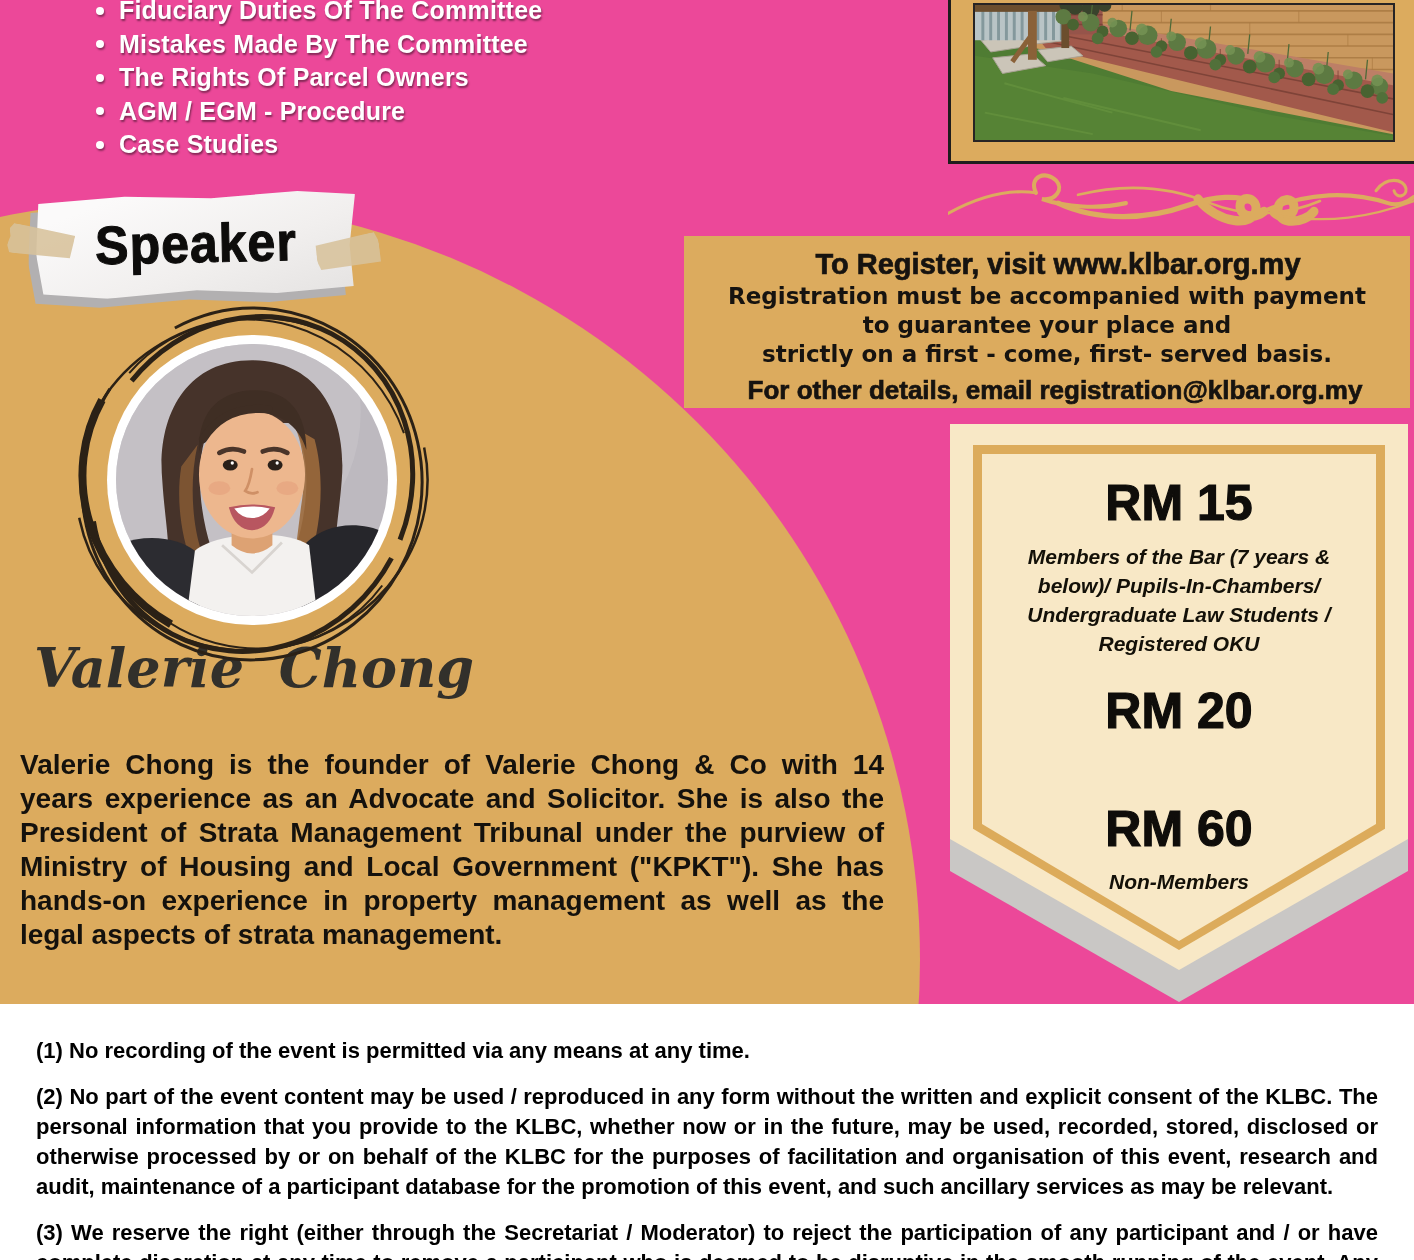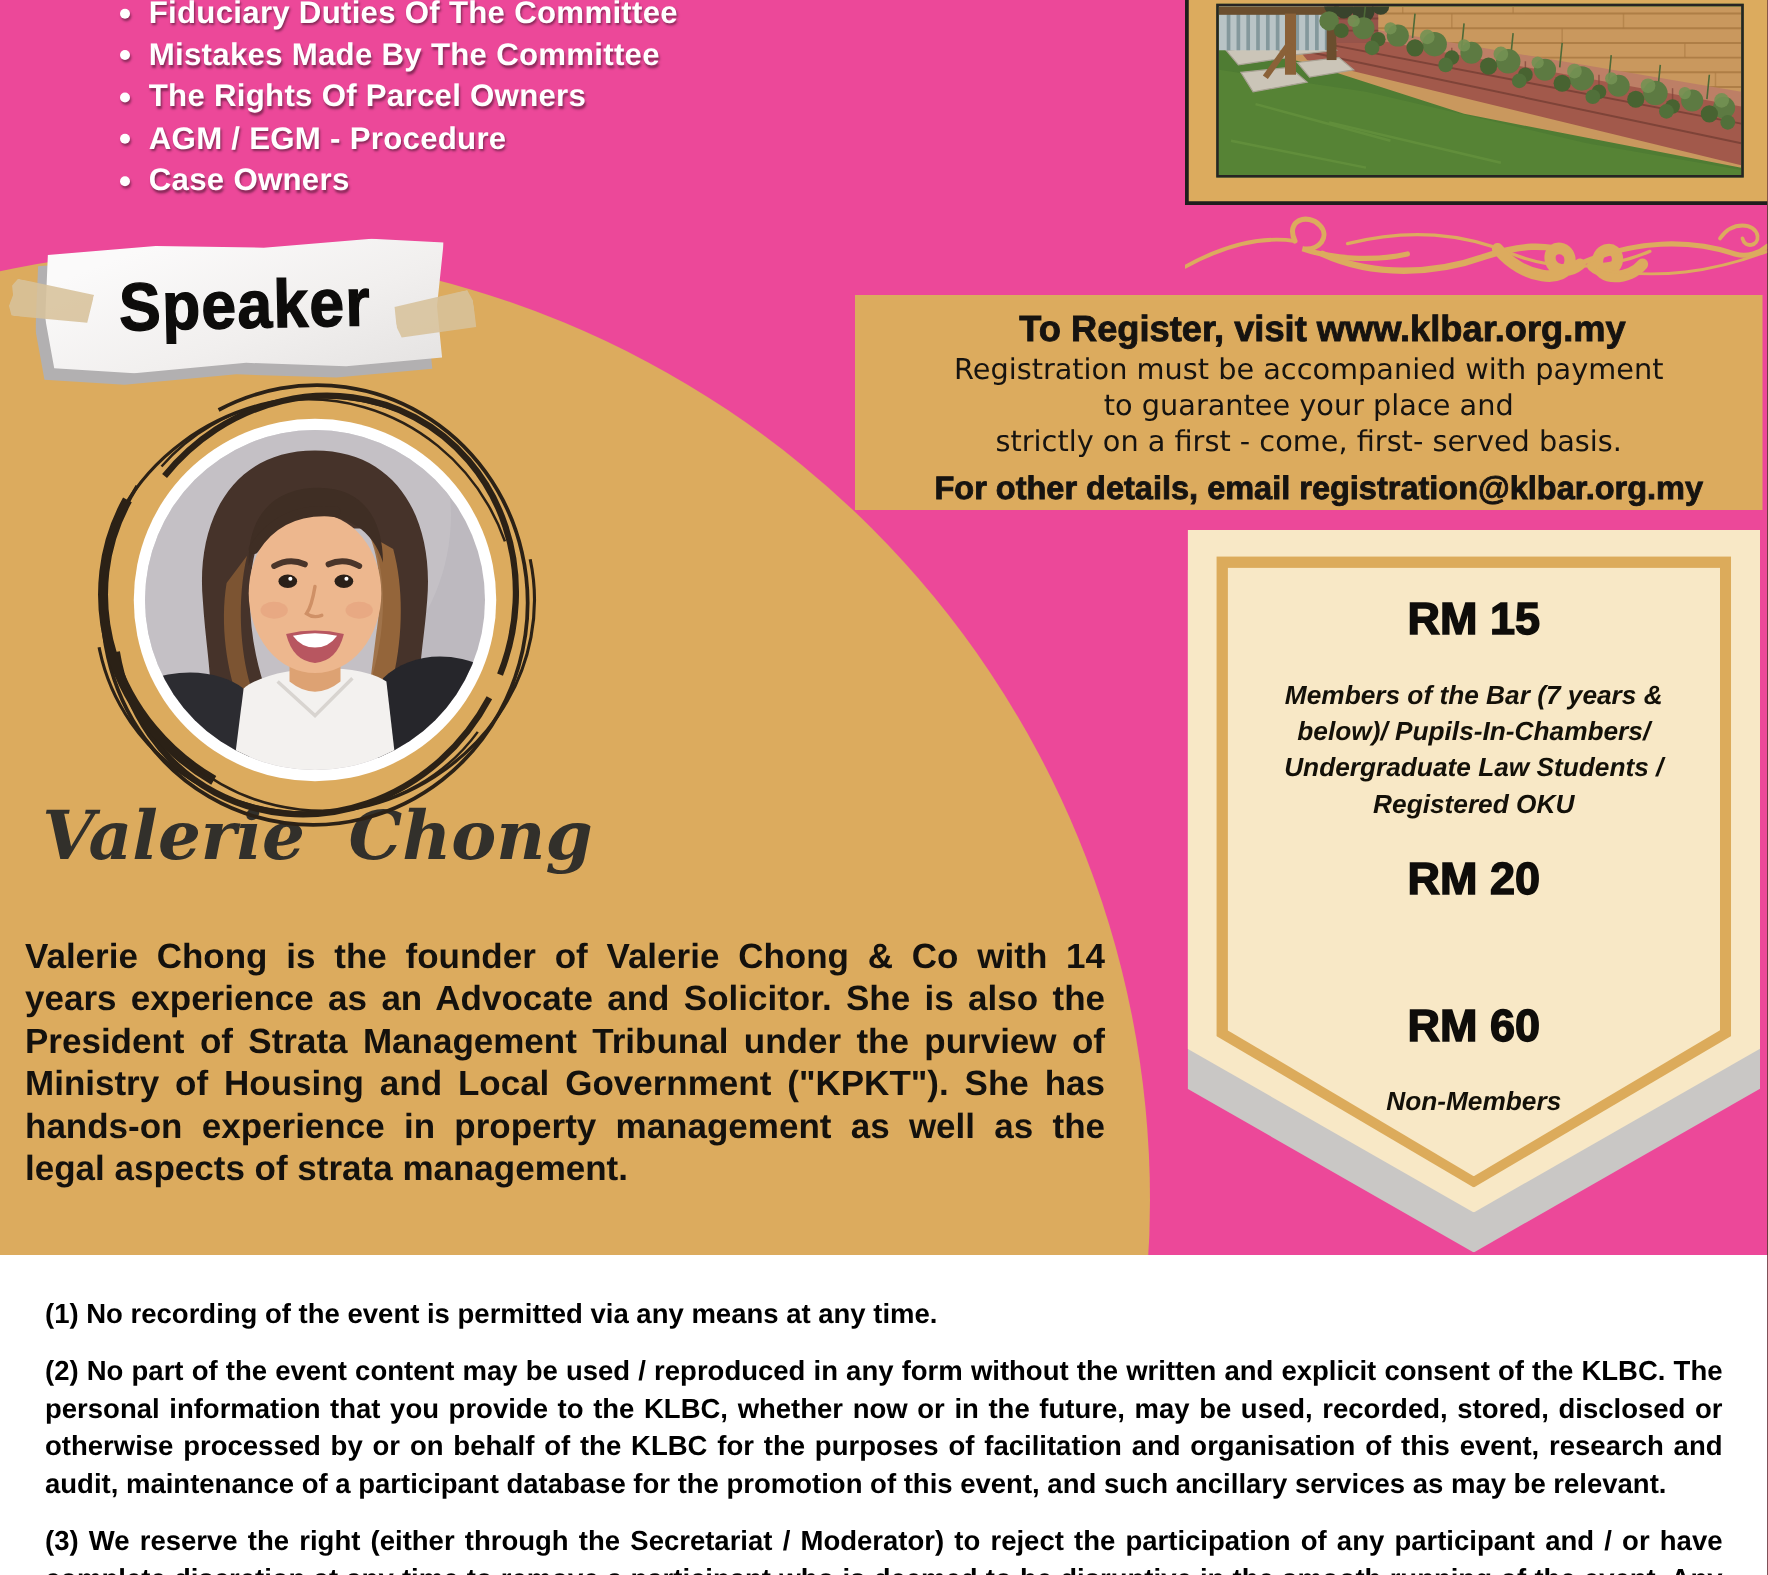--- a/index.html
+++ b/index.html
@@ -34,21 +34,21 @@
   
   .flourish { left:948px; top:168px; width:466px; height:62px; z-index:2; }
   .flourish svg { display:block; width:100%; height:100%; }
 
   
   .register-box { left:684px; top:236px; width:726px; height:172px;
     background:#dcab5e; z-index:2; text-align:center; color:#161310;
     box-sizing:border-box; padding-top:10px; }
   .reg-heading { font-size:29px; font-weight:bold; line-height:36px;padding-left:22px;
     -webkit-text-stroke:.7px #161310; }
-  .reg-line { font-family:"DejaVu Sans", sans-serif; font-size:23px; line-height:29px; }
+  .reg-line { font-family:"DejaVu Sans", sans-serif; font-size:23px; line-height:29px;font-weight:bold; }
   .reg-footerline { font-size:26px; font-weight:bold; line-height:38px; margin-top:2px;padding-left:16px;
     -webkit-text-stroke:.7px #161310; }
 
   
   .paper-wrap { left:36px; top:192px; width:320px; height:108px;
     transform:rotate(-1.2deg); z-index:4; }
   .paper-shadow { position:absolute; inset:0; transform:translate(-8px,9px);
     background:#b2b0b1;
     clip-path:polygon(1% 8%,28% 3%,55% 6%,82% 1%,100% 5%,98% 52%,99% 90%,75% 95%,50% 91%,22% 97%,2% 92%,0% 55%); }
   .paper { position:absolute; inset:0;
@@ -81,21 +81,21 @@
     color:#14110d; }
 
   
   .pennant { clip-path:polygon(0 0,100% 0,100% 76%,50% 100%,0 76%); }
   .badge-shadow { left:950px; top:456px; width:458px; height:546px; background:#c9c7c5; z-index:2; }
   .badge-cream  { left:950px; top:424px; width:458px; height:546px; background:#f8e8c6; z-index:3; }
   .badge-gold   { left:973px; top:445px; width:412px; height:505px; background:#dcab5b; z-index:4; }
   .badge-inner  { left:982px; top:454px; width:394px; height:487px; background:#f8e8c6; z-index:5; }
   .badge-content { left:950px; top:424px; width:458px; height:546px; z-index:6; }
   .tier-price { position:absolute; width:100%; text-align:center; color:#0f0d0a;
-    font-size:36px; font-weight:bold; -webkit-text-stroke:1.2px #0f0d0a; }
+    font-size:50px; font-weight:bold; -webkit-text-stroke:1.2px #0f0d0a; }
   .tier-desc { position:absolute; width:100%; text-align:center; color:#131008;
     font-size:21px; font-weight:bold; font-style:italic; line-height:29px;
     white-space:pre-line; }
   .p0 { top:50px; } .d0 { top:118px; }
   .p1 { top:258px; } .d1 { top:325px; }
   .p2 { top:376px; } .d2 { top:443px; }
 
   
   .footer-terms { left:0; top:1004px; width:1414px; height:256px; background:#ffffff;
     z-index:10; box-sizing:border-box; padding:16px 20px 0 20px; }
@@ -121,21 +121,21 @@
     <li>
       <span class="dot"></span>
       <span class="txt">The Rights Of Parcel Owners</span>
     </li>
     <li>
       <span class="dot"></span>
       <span class="txt">AGM / EGM - Procedure</span>
     </li>
     <li>
       <span class="dot"></span>
-      <span class="txt">Case Owners</span>
+      <span class="txt">Case Studies</span>
     </li>
   </ul>
 
   <div class="abs garden-frame">
     <div class="garden-inner">
       <svg viewBox="0 0 426 138" preserveAspectRatio="none">
         <rect x="0" y="0" width="426" height="138" fill="#c9985e"></rect>
         <g stroke="#aa7a42" stroke-width="1.6" opacity="0.85">
           <line x1="100" y1="6" x2="426" y2="6"></line>
             <line x1="100" y1="18" x2="426" y2="18"></line>

